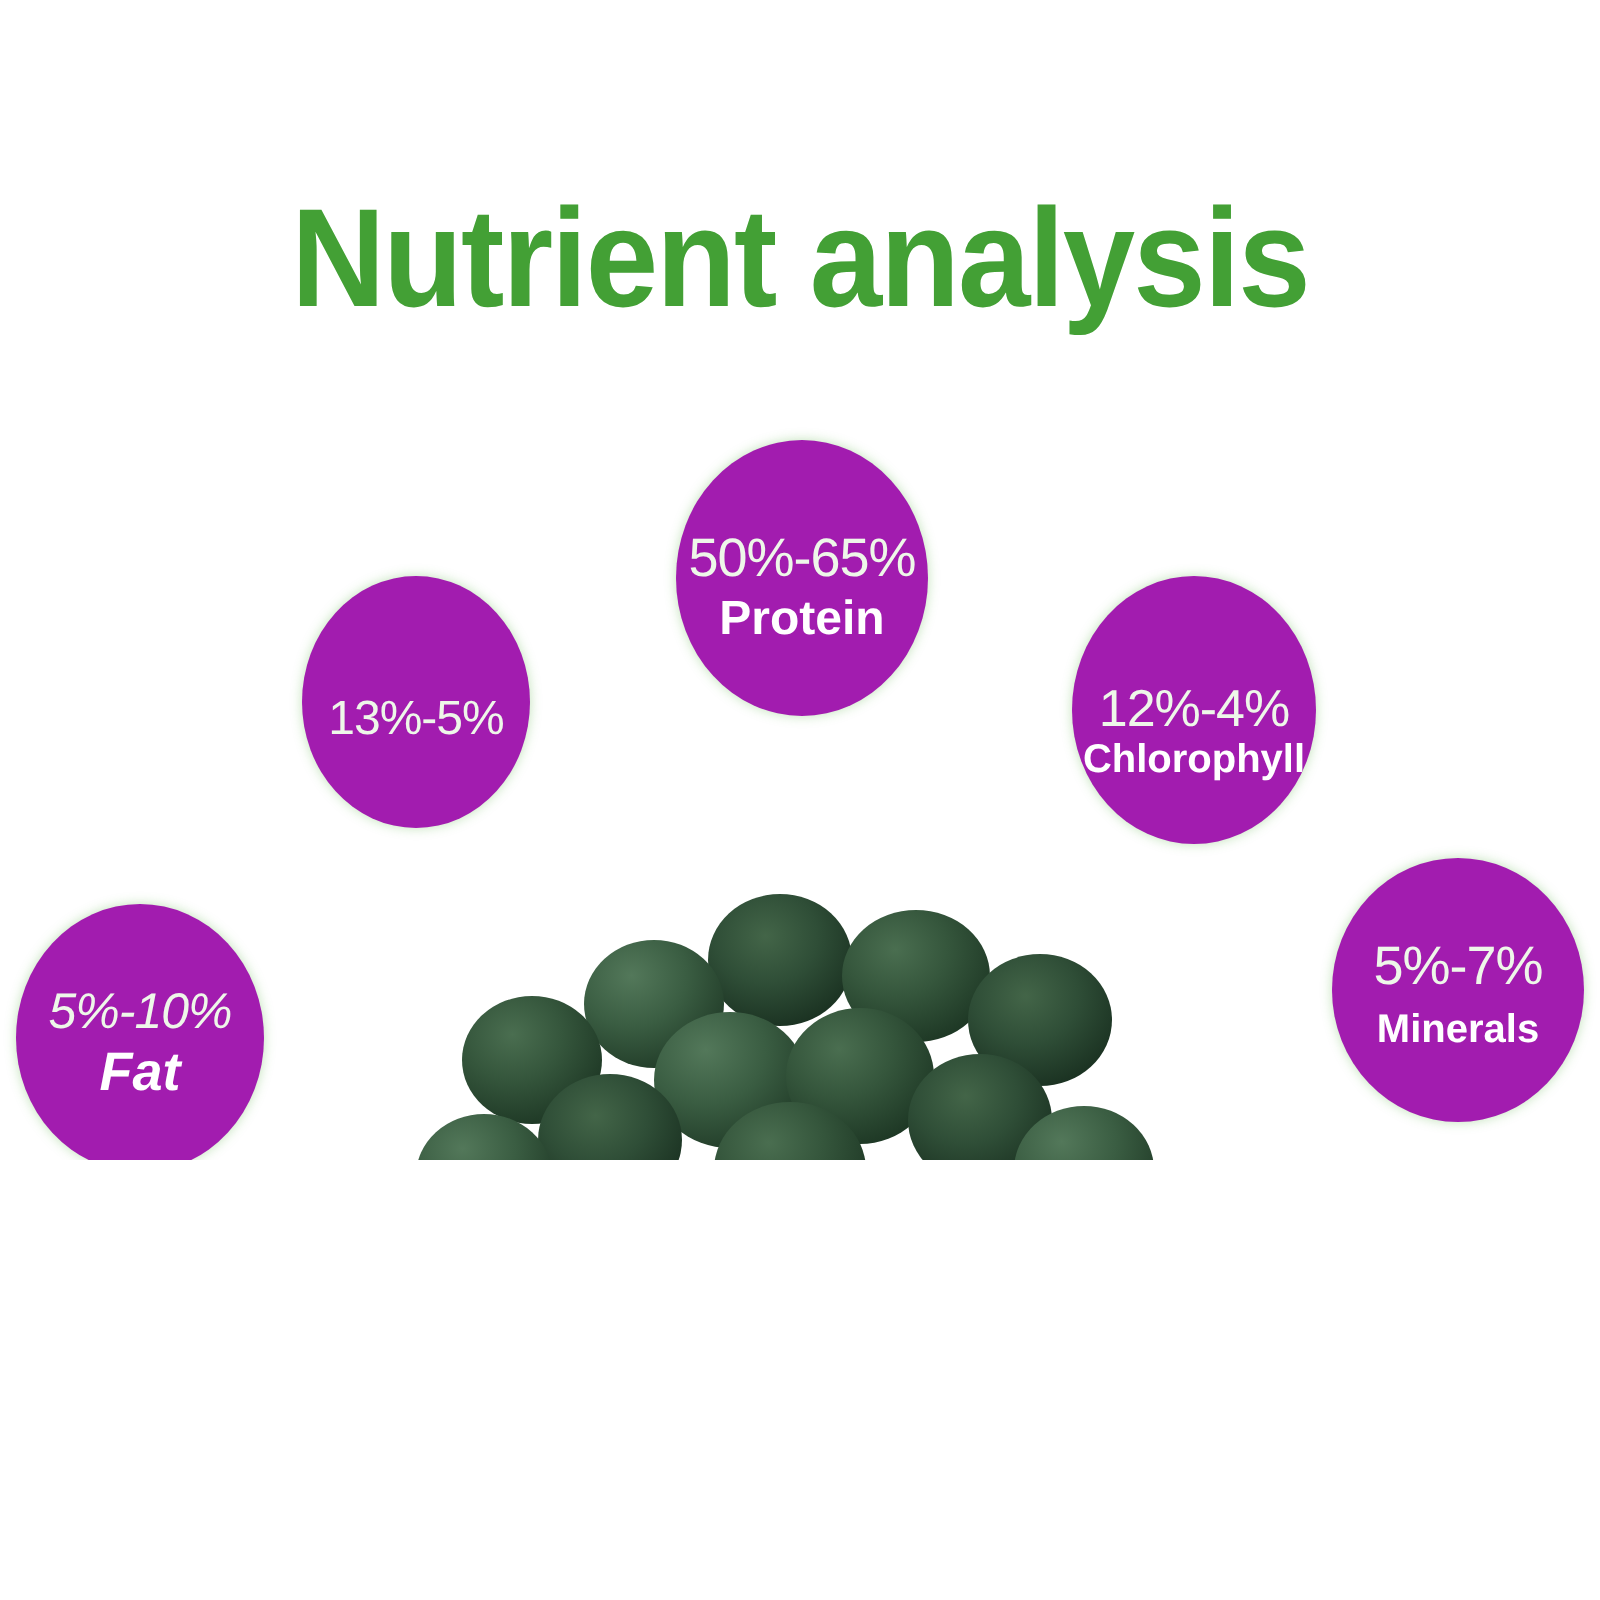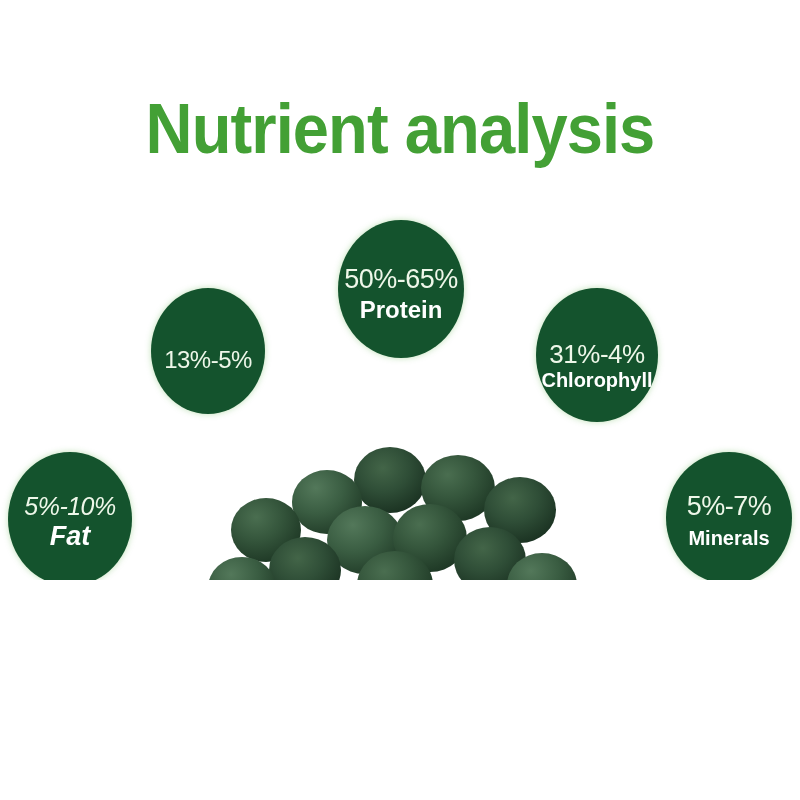--- a/index.html
+++ b/index.html
@@ -34,21 +34,21 @@
     transform: scaleX(0.93);
     transform-origin: 50% 50%;
     white-space: nowrap;
     user-select: none;
   }
 
   
   .bubble {
     position: absolute;
     border-radius: 50%;
-    background: #14532d;
+    background: #a21caf;
     box-shadow: 0 0 6px rgba(74,169,53,0.35);
     display: flex;
     flex-direction: column;
     align-items: center;
     justify-content: center;
     text-align: center;
     color: #ffffff;
     overflow: hidden;
   }
   .bubble .pct {
@@ -76,21 +76,21 @@
   #bubble-cellulose .nm  { font-size: 25px; margin-top: 2px; }
 
   #bubble-chlorophyll{ left: 536px; top: 288px; width: 122px; height: 134px; }
   #bubble-chlorophyll .pct { font-size: 26px; margin-top: 22px; }
   #bubble-chlorophyll .nm  { font-size: 20px; margin-top: 3px; }
 
   #bubble-fat        { left: 8px;  top: 452px; width: 124px; height: 134px; font-style: italic; }
   #bubble-fat .pct { font-size: 25px; margin-top: 6px; }
   #bubble-fat .nm  { font-size: 27px; margin-top: 2px; }
 
-  #bubble-minerals   { left: 666px; top: 452px; width: 126px; height: 132px; }
+  #bubble-minerals   { left: 666px; top: 429px; width: 126px; height: 132px; }
   #bubble-minerals .pct { font-size: 27px; margin-top: 6px; }
   #bubble-minerals .nm  { font-size: 20px; margin-top: 8px; text-align: center; }
 
   
   #photo-tablets {
     position: absolute;
     left: 190px;
     top: 420px;
     width: 400px;
     height: 360px;
@@ -256,21 +256,21 @@
   <div class="bubble" id="bubble-protein">
     <span class="pct">50%-65%</span>
     <span class="nm">Protein</span>
   </div>
 
   <div class="bubble" id="bubble-cellulose">
     <span class="pct">13%-5%</span>
   </div>
 
   <div class="bubble" id="bubble-chlorophyll">
-    <span class="pct">31%-4%</span>
+    <span class="pct">12%-4%</span>
     <span class="nm">Chlorophyll</span>
   </div>
 
   <div class="bubble" id="bubble-fat">
     <span class="pct">5%-10%</span>
     <span class="nm">Fat</span>
   </div>
 
   <div class="bubble" id="bubble-minerals">
     <span class="pct">5%-7%</span>

